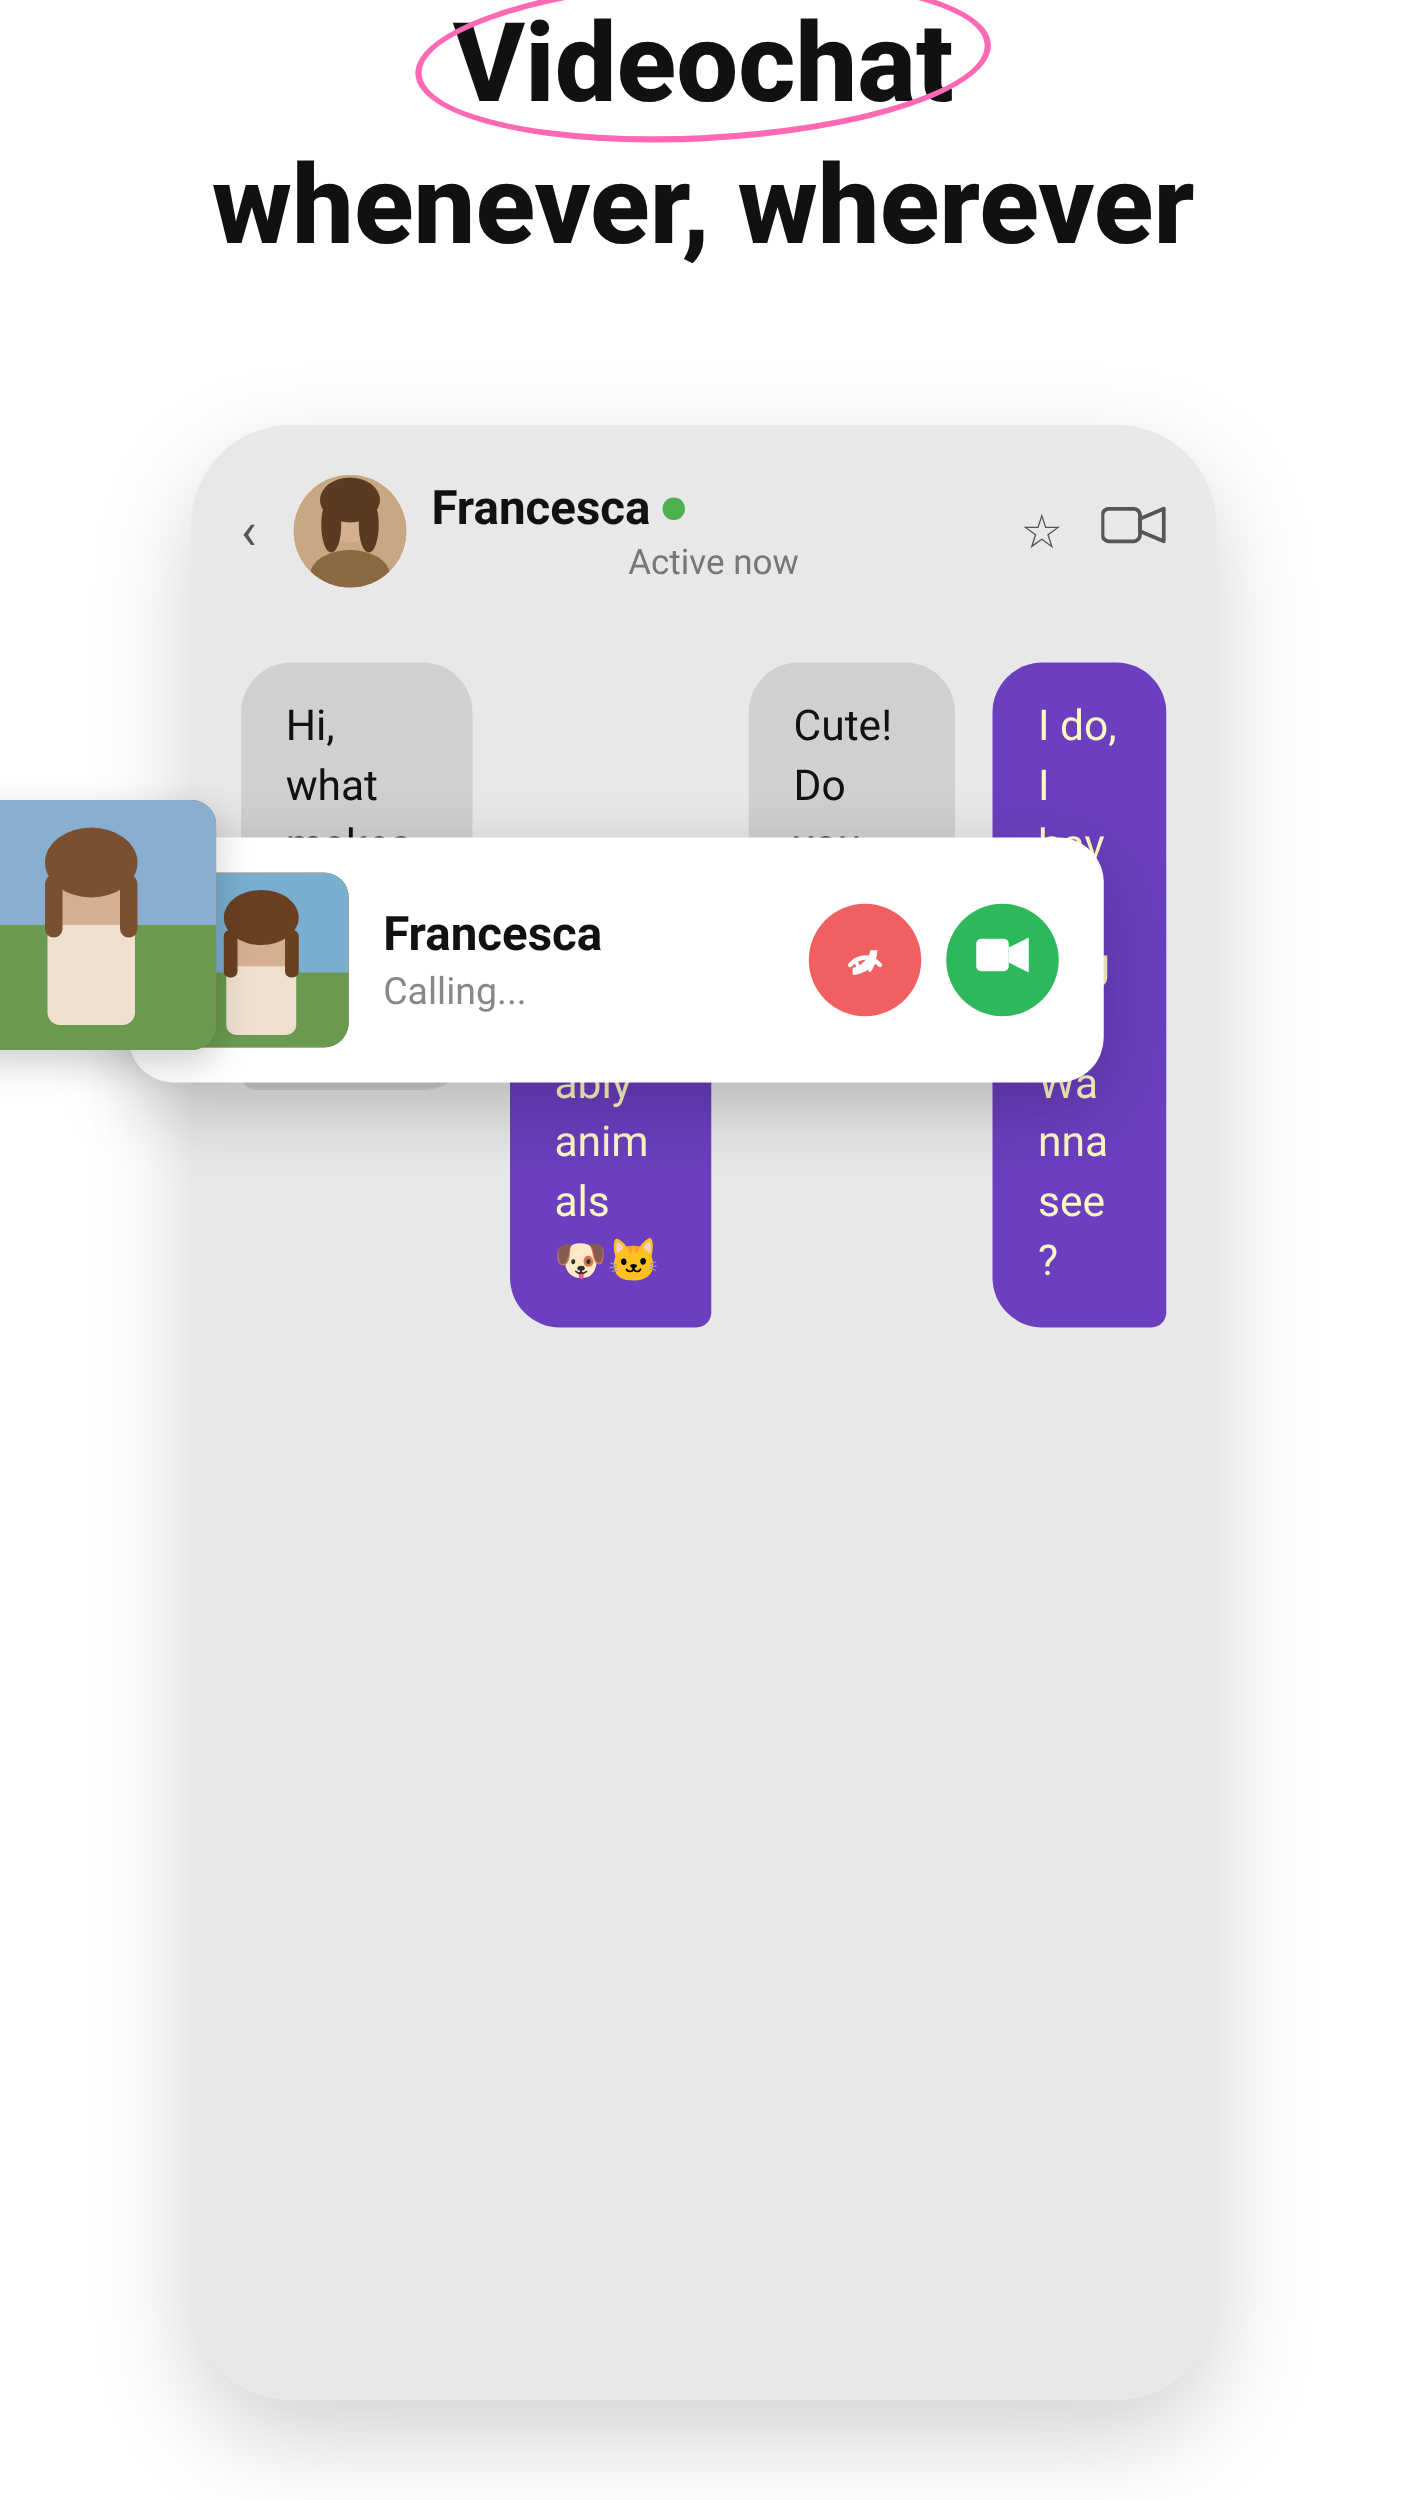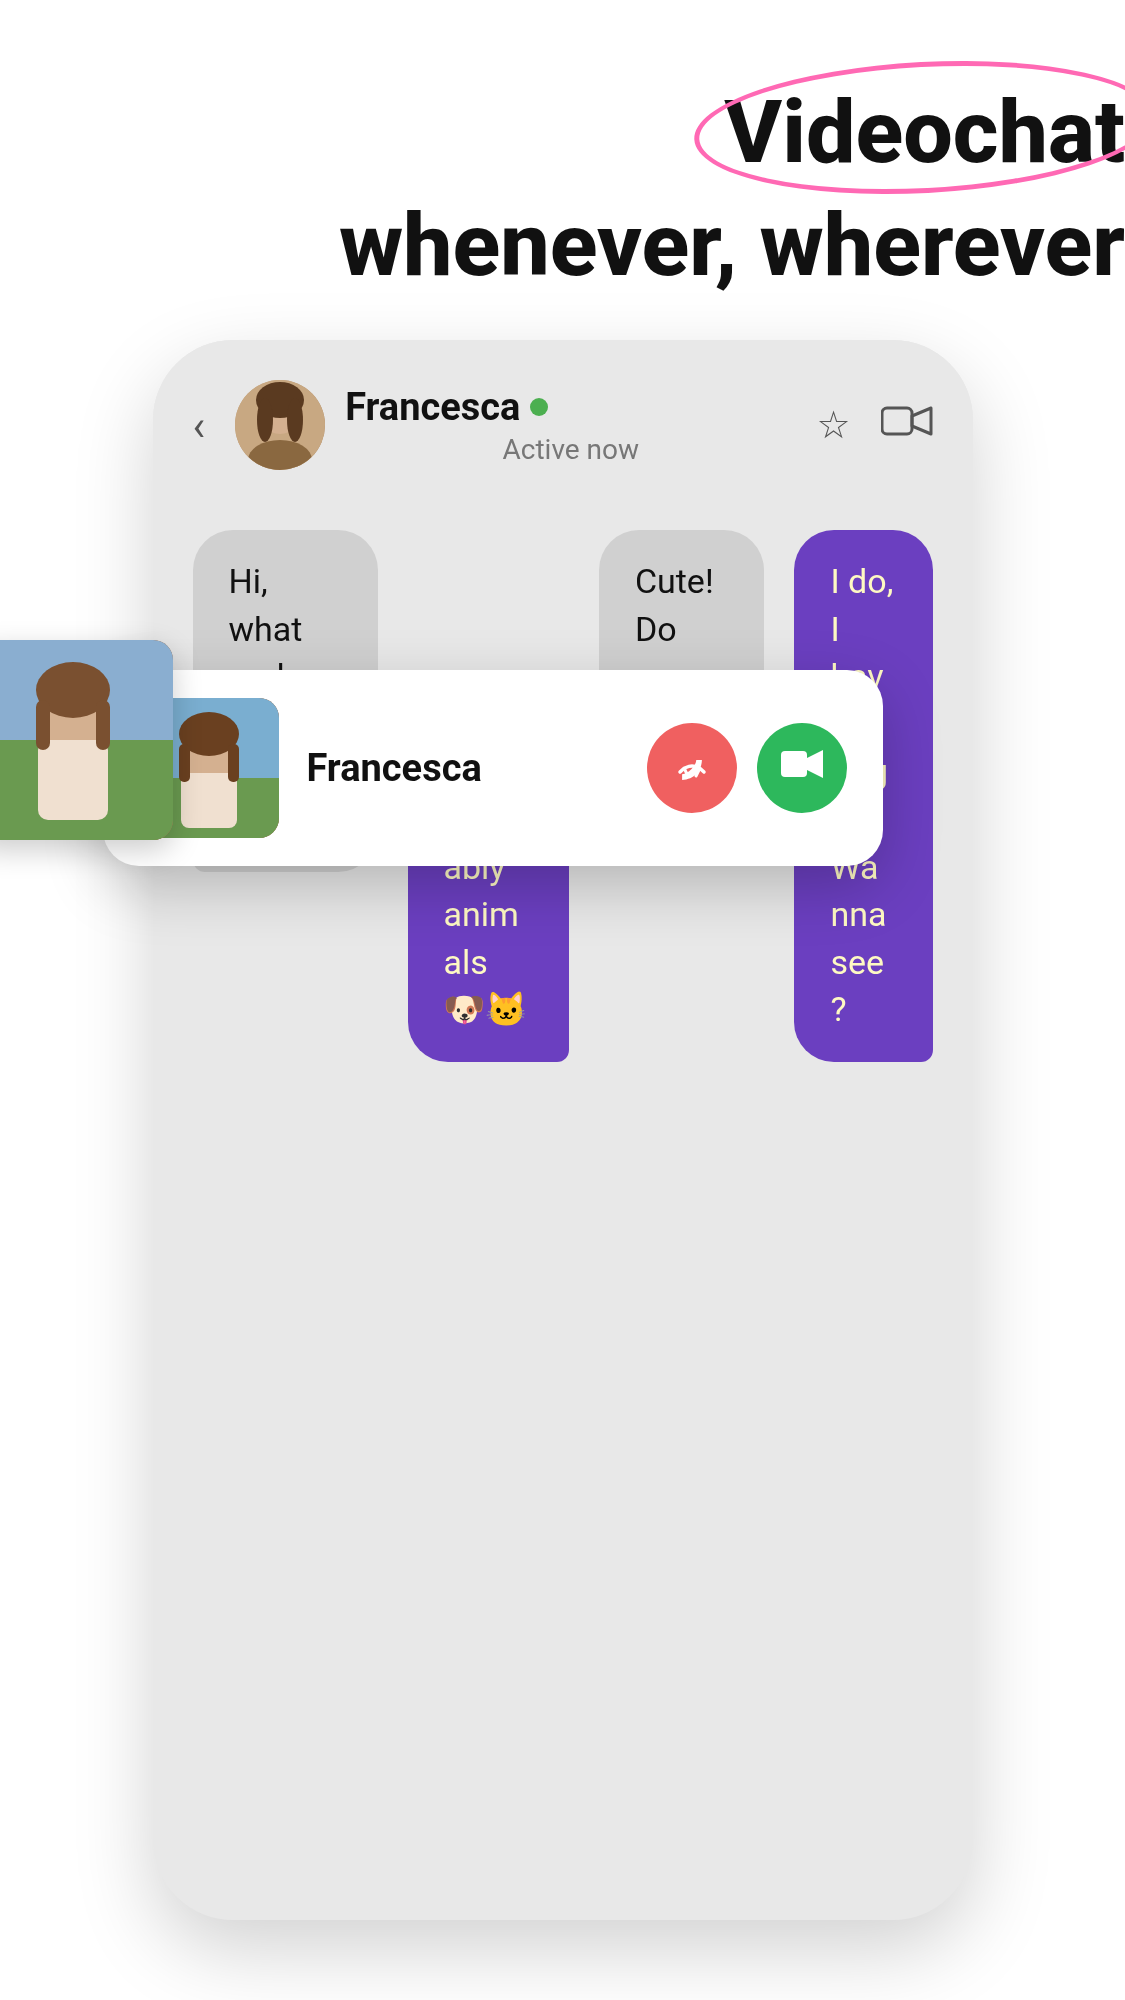--- a/index.html
+++ b/index.html
@@ -8,22 +8,21 @@
       width: 1125px;
       height: 2000px;
       background: #ffffff;
       font-family: -apple-system, BlinkMacSystemFont, 'Segoe UI', Roboto, sans-serif;
       overflow: hidden;
       position: relative;
     }
 
     
     .hero {
-      text-align: right;
-      padding-top: 80px;
+      text-align: center;
       position: relative;
       z-index: 1;
     }
 
     .hero-title-line1 {
       font-size: 88px;
       font-weight: 800;
       color: #111;
       display: inline-block;
       position: relative;
@@ -357,20 +356,21 @@
         <ellipse cx="70" cy="55" rx="28" ry="32" fill="#d4b090"></ellipse>
         <rect x="42" y="75" width="56" height="55" rx="8" fill="#f0e0d0"></rect>
         <ellipse cx="70" cy="36" rx="30" ry="22" fill="#6a4020"></ellipse>
         <rect x="40" y="46" width="11" height="38" rx="5" fill="#6a4020"></rect>
         <rect x="89" y="46" width="11" height="38" rx="5" fill="#6a4020"></rect>
       </svg>
     </div>
 
     <div class="call-info">
       <div class="call-name">Francesca</div>
+      <div class="call-status">Calling...</div>
     </div>
 
     <div class="call-buttons">
       <div class="btn-decline">
         <span class="btn-icon">
           
           <svg width="40" height="40" viewBox="0 0 40 40" fill="none">
             <path d="M6 26 C10 22, 16 20, 20 20 C24 20, 30 22, 34 26 L30 30 C28 28, 24 27, 20 27 C16 27, 12 28, 10 30 Z" fill="white" transform="rotate(135 20 26)"></path>
             <path d="M8 28 Q20 16 32 28" stroke="white" stroke-width="3.5" fill="none" stroke-linecap="round"></path>
             <line x1="12" y1="24" x2="16" y2="32" stroke="white" stroke-width="3" stroke-linecap="round"></line>

